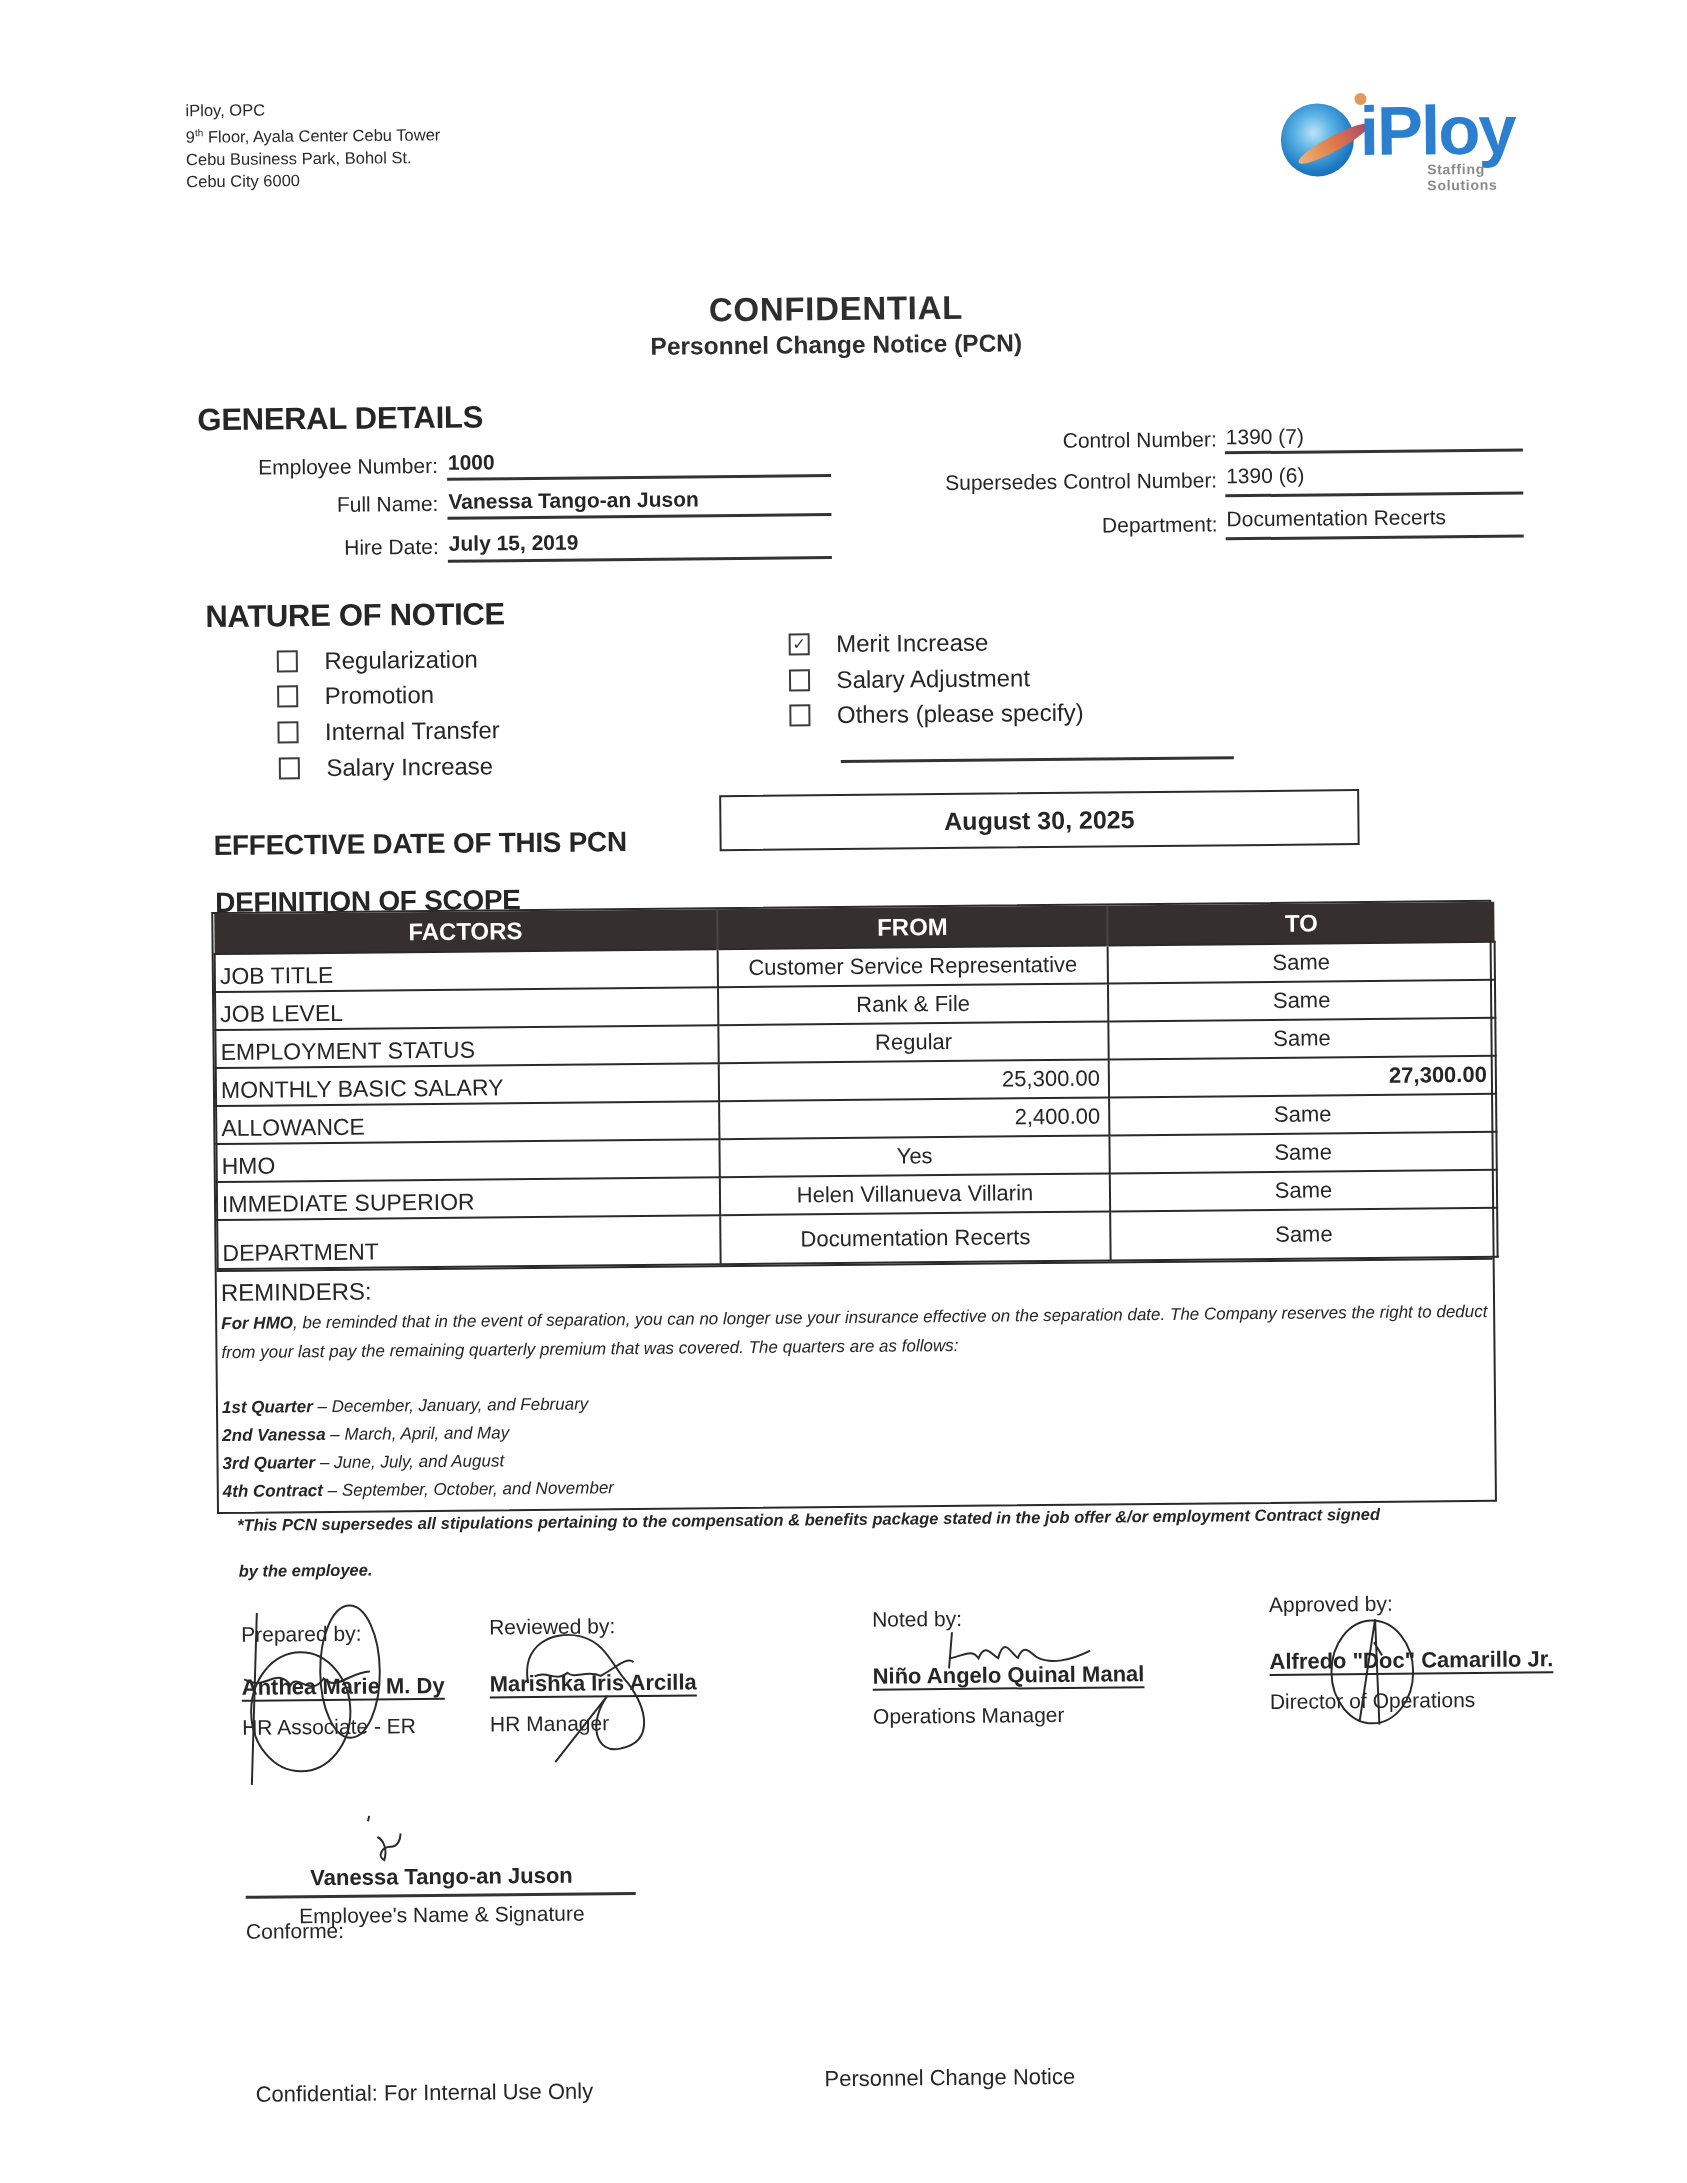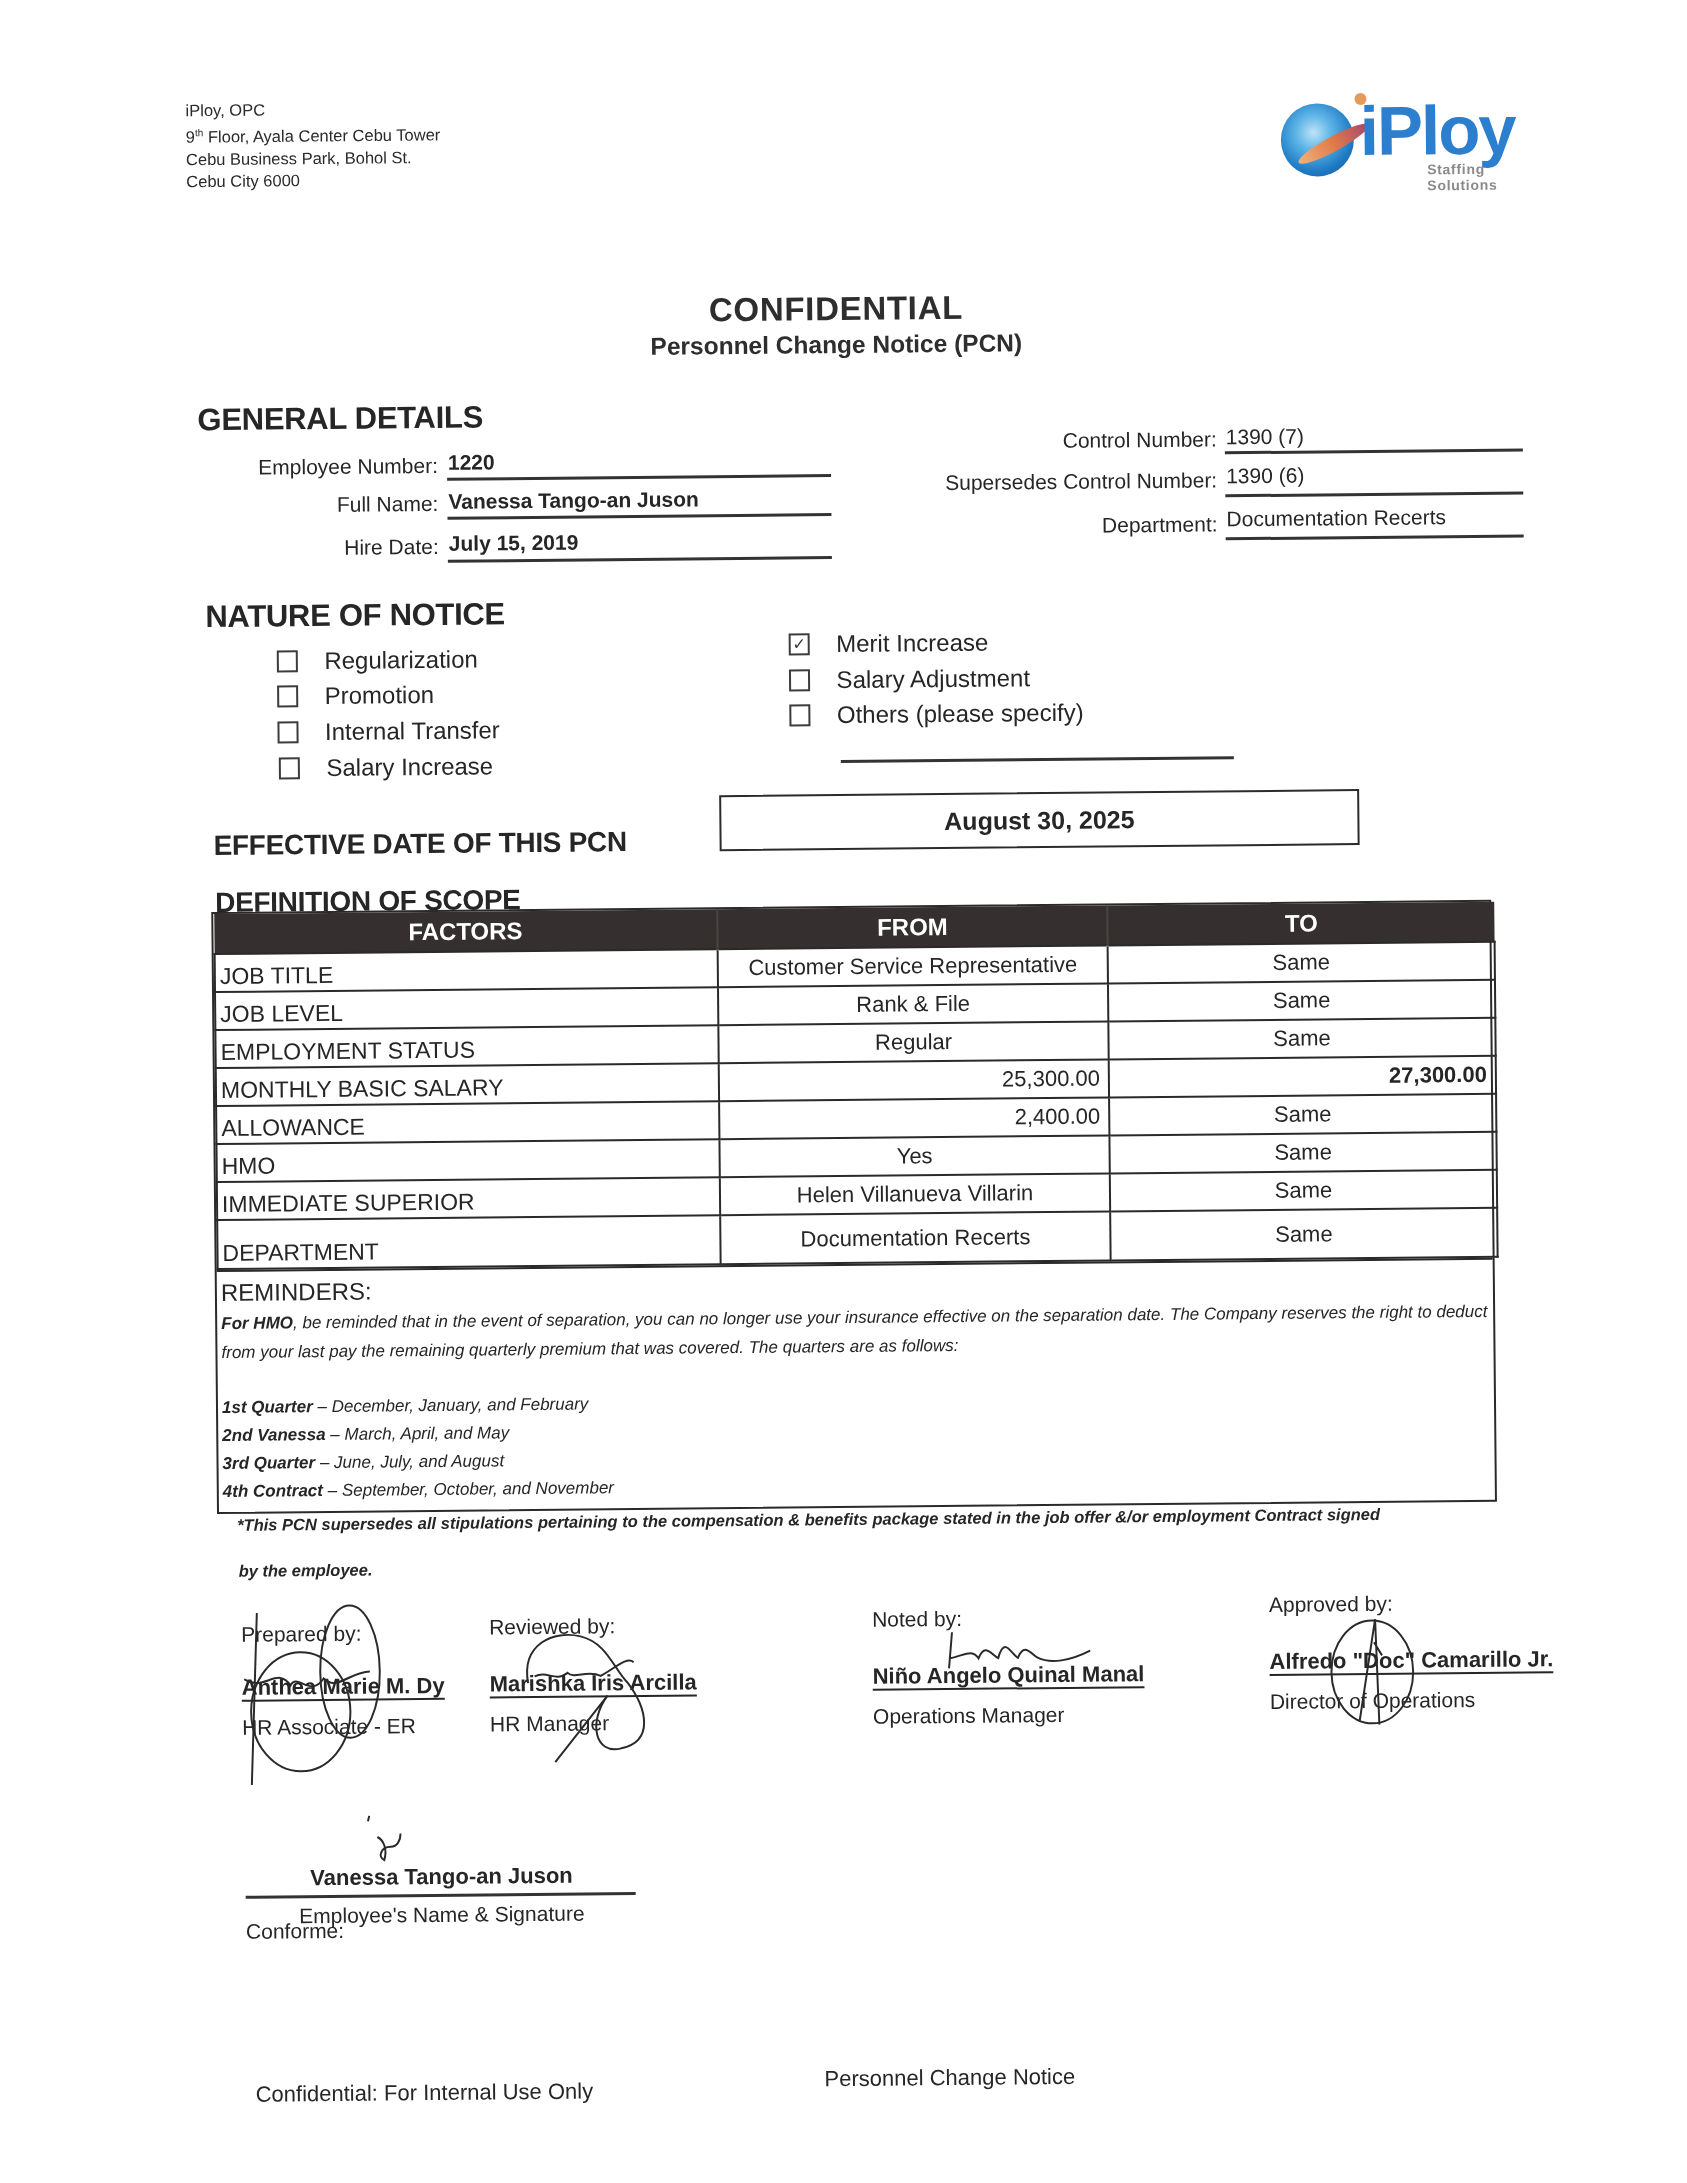--- a/index.html
+++ b/index.html
@@ -126,21 +126,21 @@
     <div class="word">iPloy</div>
     <div class="tag">Staffing Solutions</div>
   </div>
 
   <div class="abs title title-main">CONFIDENTIAL</div>
   <div class="abs title title-sub">Personnel Change Notice (PCN)</div>
 
   <div class="abs section-h" style="left:204px; top:396px;">GENERAL DETAILS</div>
 
   <div class="abs field-label" style="left:198px; top:450px; width:246px;">Employee Number:</div>
-  <div class="abs field-value" style="left:454px; top:447px;">1220</div>
+  <div class="abs field-value" style="left:454px; top:447px;">1000</div>
   <div class="abs field-line" style="left:453px; top:474px; width:384px;"></div>
 
   <div class="abs field-label" style="left:198px; top:488px; width:246px;">Full Name:</div>
   <div class="abs field-value" style="left:454px; top:486px;">Vanessa Tango-an Juson</div>
   <div class="abs field-line" style="left:453px; top:513px; width:384px;"></div>
 
   <div class="abs field-label" style="left:198px; top:531px; width:246px;">Hire Date:</div>
   <div class="abs field-value" style="left:454px; top:528px;">July 15, 2019</div>
   <div class="abs field-line" style="left:453px; top:556px; width:384px;"></div>
 

